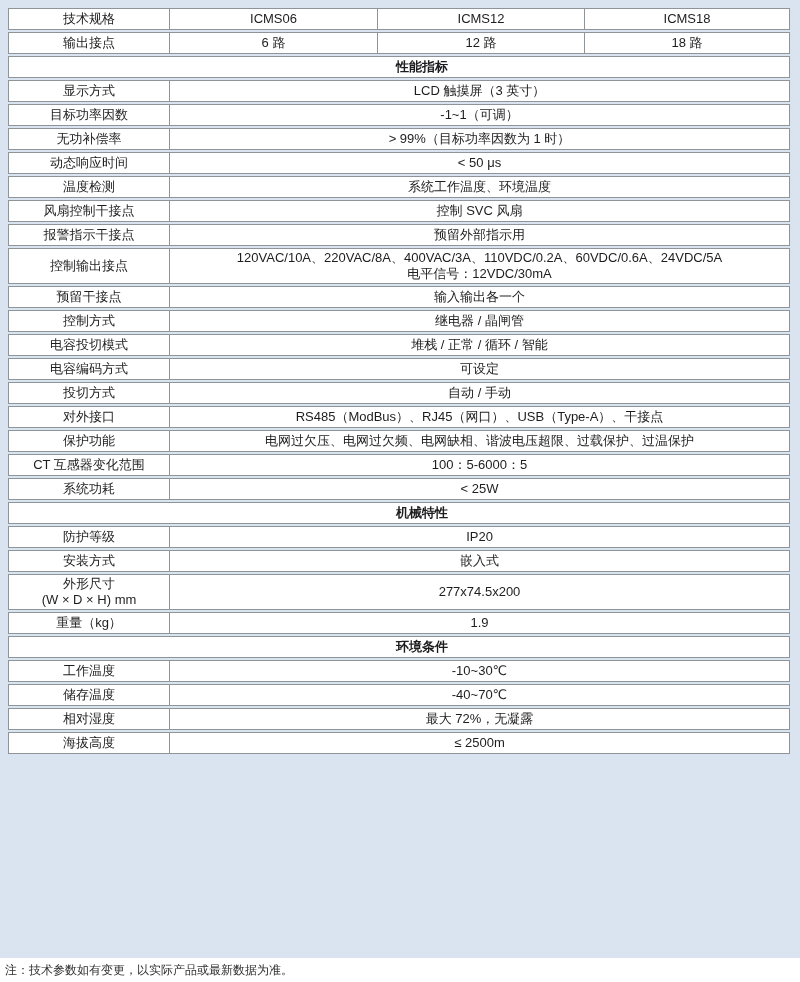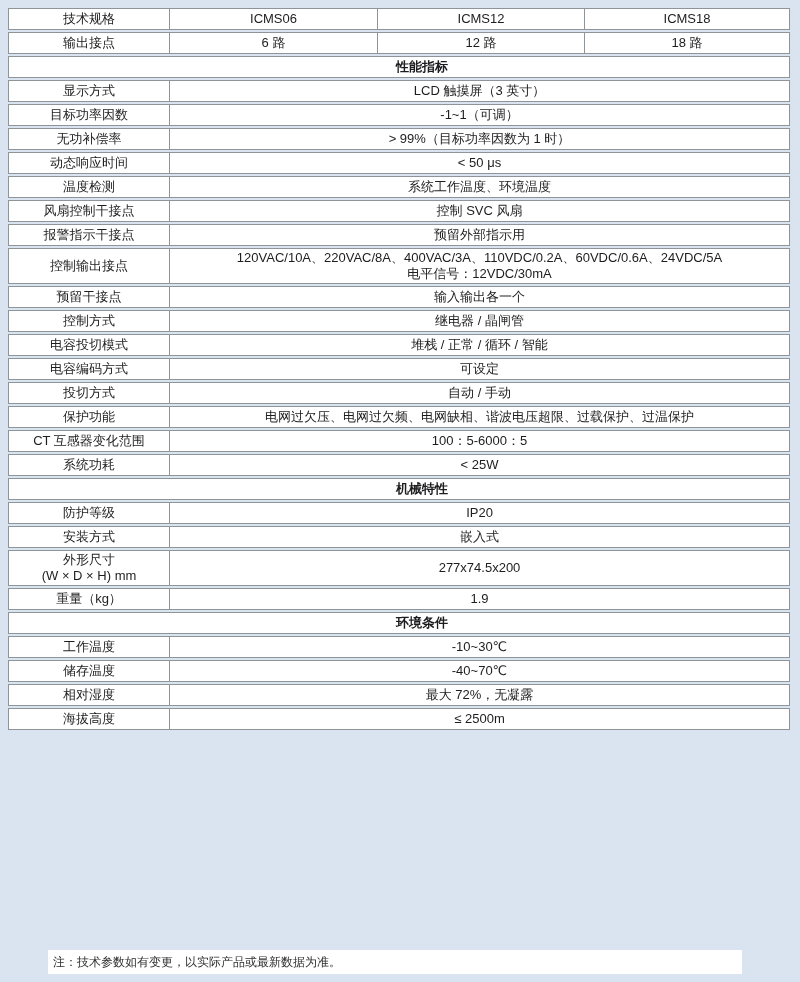--- a/index.html
+++ b/index.html
@@ -36,24 +36,23 @@
   }
   tr td:first-child { border-left: 1px solid #8f9499; margin-top: 48px; }
   td.section-cell {
     text-align: center;
     padding-left: 52px;
     font-weight: bold;
   }
   td.value-cell div, td.label-cell div { line-height: 16px; text-align: center; }
   .note-strip {
     position: absolute;
-    left: 0; bottom: 8px;
-    width: 694px; height: 24px;
+    left: 0; bottom: 0;
+    width: 800px; height: 24px;
     background: #ffffff;
-    margin-left: 48px;
   }
   .note-text {
     font-size: 12px;
     color: #2f2f31;
     line-height: 24px;
     padding-left: 5px;
   }
 </style>
 </head>
 <body>
@@ -131,20 +130,24 @@
         </tr>
         <tr>
           <td class="label-cell">电容编码方式</td>
           <td class="value-cell" colspan="3">可设定</td>
         </tr>
         <tr>
           <td class="label-cell">投切方式</td>
           <td class="value-cell" colspan="3">自动 / 手动</td>
         </tr>
         <tr>
+          <td class="label-cell">对外接口</td>
+          <td class="value-cell" colspan="3">RS485（ModBus）、RJ45（网口）、USB（Type-A）、干接点</td>
+        </tr>
+        <tr>
           <td class="label-cell">保护功能</td>
           <td class="value-cell" colspan="3">电网过欠压、电网过欠频、电网缺相、谐波电压超限、过载保护、过温保护</td>
         </tr>
         <tr>
           <td class="label-cell">CT 互感器变化范围</td>
           <td class="value-cell" colspan="3">100：5-6000：5</td>
         </tr>
         <tr>
           <td class="label-cell">系统功耗</td>
           <td class="value-cell" colspan="3">&lt; 25W</td>

